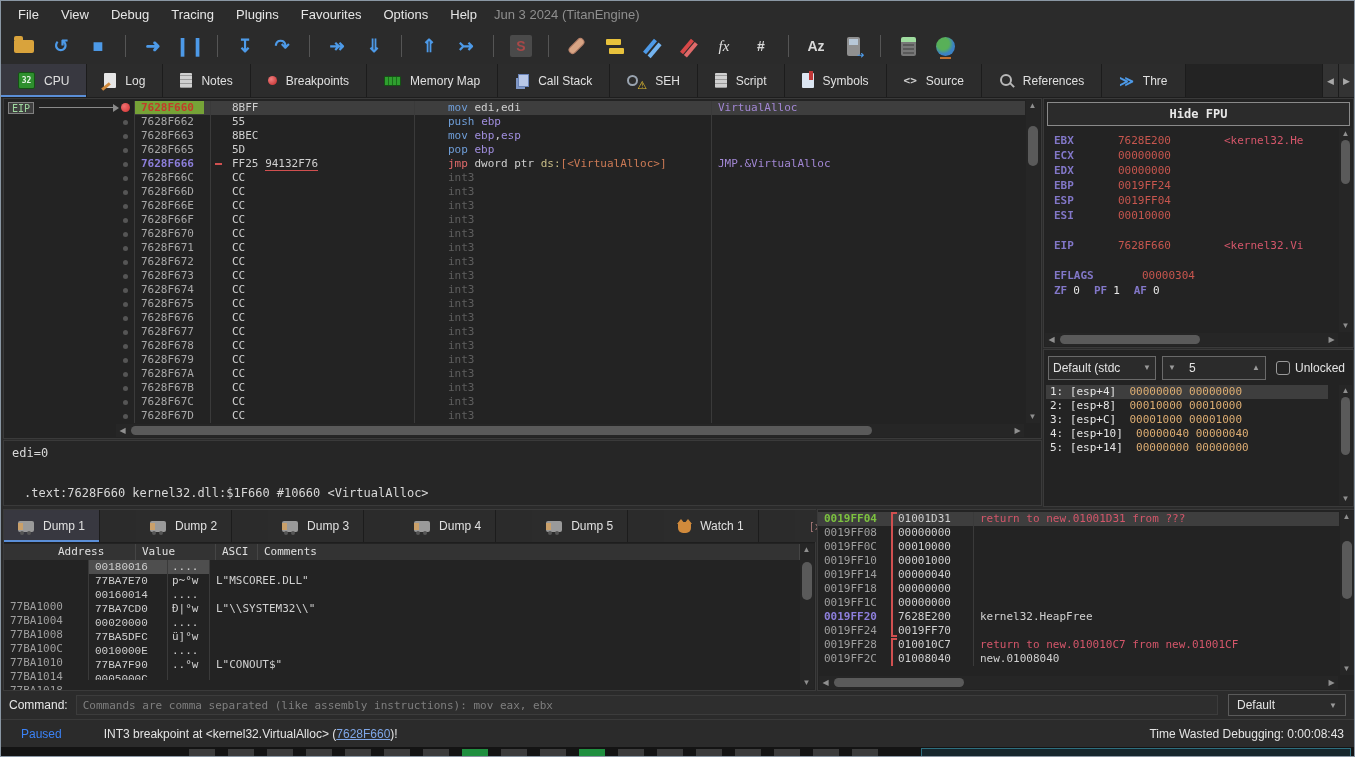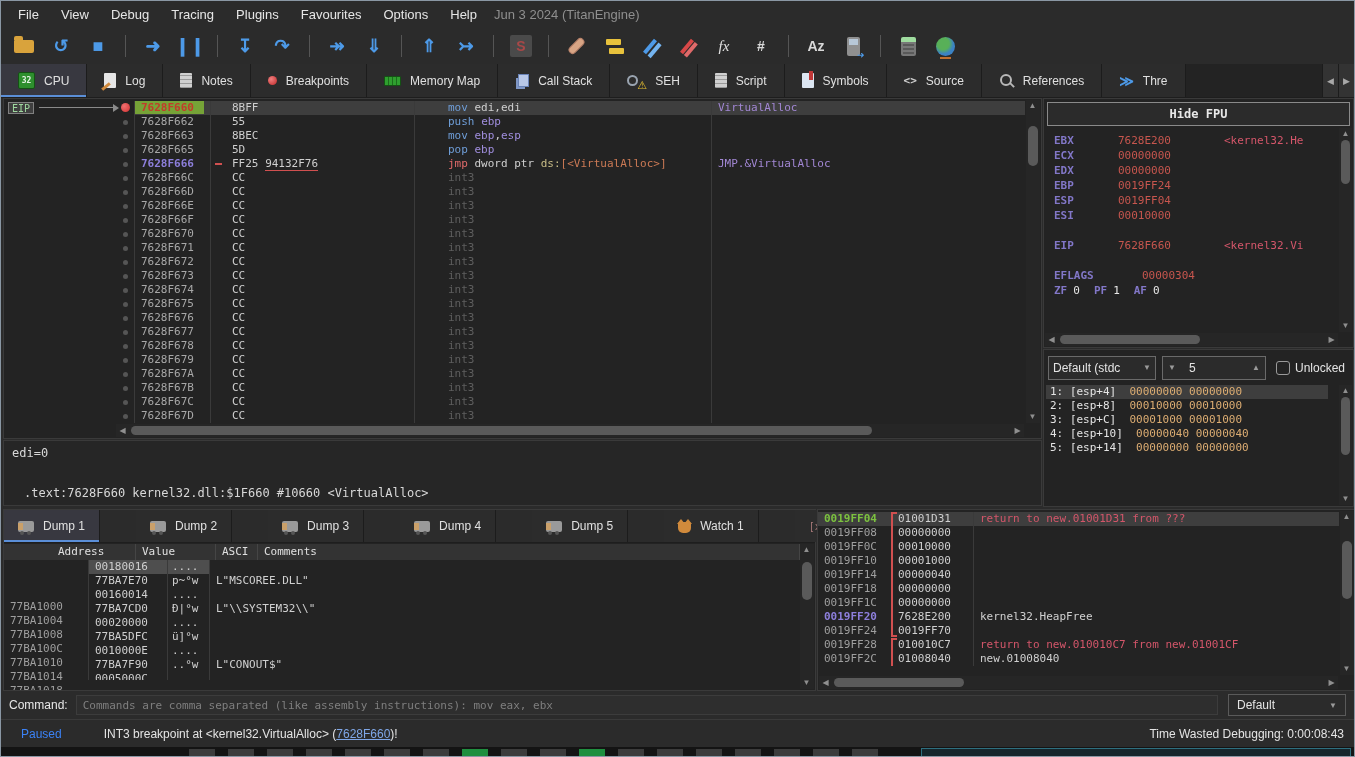--- a/index.html
+++ b/index.html
@@ -163,21 +163,21 @@
   #dump { left:2px; top:508px; width:813px; height:182px; }
   #dump-tabs { position:absolute; left:0; top:0; right:0; height:33px; display:flex; background:#2b2b2b;
                border-bottom:1px solid #1e1e1e;gap:36px; }
   #dump-tabs .tab { padding:0 14px; }
   .dtable { position:absolute; left:0; top:34px; right:15px; bottom:0; overflow:hidden;
             font:11px "DejaVu Sans Mono",monospace; }
   .dhead { display:flex; height:16px; line-height:16px; background:#333; color:#e0e0e0; }
   .dhead span { border-right:1px solid #454545; padding-left:6px; }
   .drw { display:flex; height:14px; line-height:14px; }
   .dc-a { width:84px; padding-left:6px; color:#9f9f9f;margin-top:40px; }
-  .dc-v { width:80px; padding-left:6px; color:#cfcfcf; border-left:1px solid #3a3a3a; border-right:1px solid #3a3a3a; }
+  .dc-v { width:80px; padding-left:6px; color:#cfcfcf; border-left:1px solid #3a3a3a; border-right:1px solid #3a3a3a;font-family:Liberation Mono, monospace; }
   .dc-s { width:42px; padding-left:4px; color:#cfcfcf; border-right:1px solid #3a3a3a; }
   .dc-c { flex:1; padding-left:6px; color:#d0d0d0; }
   .drw.sel .dc-v, .drw.sel .dc-s { background:#4e4e4e; }
 
   
   #stackp { left:816px; top:508px; width:539px; height:182px; }
   #stack-rows { position:absolute; left:0; top:2px; right:16px; font:11px "DejaVu Sans Mono",monospace; }
   .srow { display:flex; height:14px; line-height:14px; }
   .srow.sel { background:#3e3e3e; }
   .s-addr { width:72px; padding-left:6px; color:#9f9f9f; }

